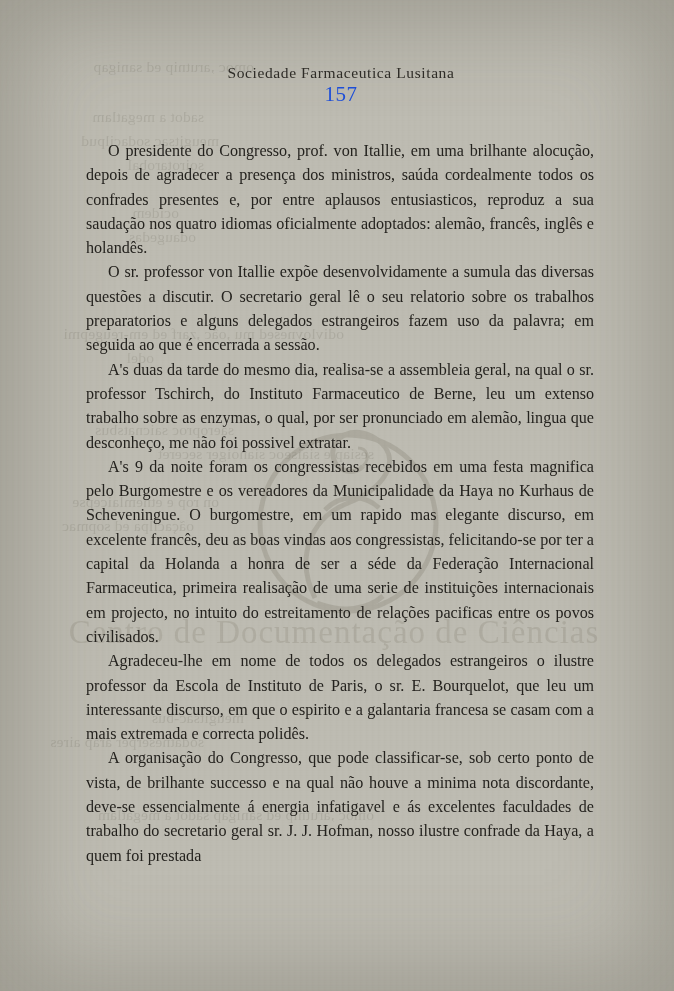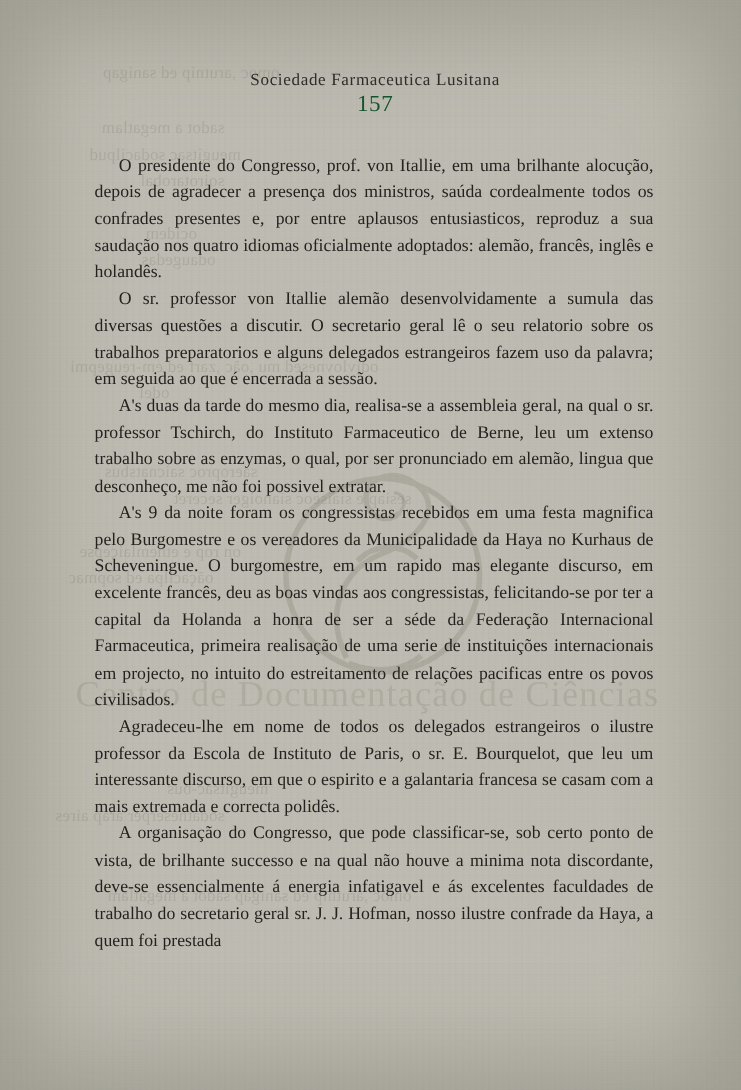--- a/index.html
+++ b/index.html
@@ -100,21 +100,21 @@
     flex-direction: column;
   }
   .header-title {
     font-size: 15.5px;
     letter-spacing: 0.6px;
     color: #2e2c27;
     font-family: "Liberation Serif", serif;
   }
   .header-page {
     font-size: 21px;
-    color: #14532d;
+    color: #1d4ed8;
     font-family: "Liberation Serif", serif;
     letter-spacing: 0.5px;
   }
   .body-text {
     position: absolute;
     left: 86px;
     top: 96px;
     width: 508px;
     color: #24221e;
     font-size: 16.1px;
@@ -172,21 +172,21 @@
     <div class="wm1">Centro de Documentação de Ciências</div>
   </div>
 
   <div class="header ink">
     <div class="header-title">Sociedade Farmaceutica Lusitana</div>
     <div class="header-page">157</div>
   </div>
 
   <div class="body-text ink">
     <p>O presidente do Congresso, prof. von Itallie, em uma brilhante alocução, depois de agradecer a presença dos ministros, saúda cordealmente todos os confrades presentes e, por entre aplausos entusiasticos, reproduz a sua saudação nos quatro idiomas oficialmente adoptados: alemão, francês, inglês e holandês.</p>
-    <p>O sr. professor von Itallie alemão desenvolvidamente a sumula das diversas questões a discutir. O secretario geral lê o seu relatorio sobre os trabalhos preparatorios e alguns delegados estrangeiros fazem uso da palavra; em seguida ao que é encerrada a sessão.</p>
+    <p>O sr. professor von Itallie expõe desenvolvidamente a sumula das diversas questões a discutir. O secretario geral lê o seu relatorio sobre os trabalhos preparatorios e alguns delegados estrangeiros fazem uso da palavra; em seguida ao que é encerrada a sessão.</p>
     <p>A's duas da tarde do mesmo dia, realisa-se a assembleia geral, na qual o sr. professor Tschirch, do Instituto Farmaceutico de Berne, leu um extenso trabalho sobre as enzymas, o qual, por ser pronunciado em alemão, lingua que desconheço, me não foi possivel extratar.</p>
     <p>A's 9 da noite foram os congressistas recebidos em uma festa magnifica pelo Burgomestre e os vereadores da Municipalidade da Haya no Kurhaus de Scheveningue. O burgomestre, em um rapido mas elegante discurso, em excelente francês, deu as boas vindas aos congressistas, felicitando-se por ter a capital da Holanda a honra de ser a séde da Federação Internacional Farmaceutica, primeira realisação de uma serie de instituições internacionais em projecto, no intuito do estreitamento de relações pacificas entre os povos civilisados.</p>
     <p>Agradeceu-lhe em nome de todos os delegados estrangeiros o ilustre professor da Escola de Instituto de Paris, o sr. E. Bourquelot, que leu um interessante discurso, em que o espirito e a galantaria francesa se casam com a mais extremada e correcta polidês.</p>
     <p>A organisação do Congresso, que pode classificar-se, sob certo ponto de vista, de brilhante successo e na qual não houve a minima nota discordante, deve-se essencialmente á energia infatigavel e ás excelentes faculdades de trabalho do secretario geral sr. J. J. Hofman, nosso ilustre confrade da Haya, a quem foi prestada</p>
   </div>
 
   <div class="grain"></div>
   <div class="vignette"></div>
 </div>
 

